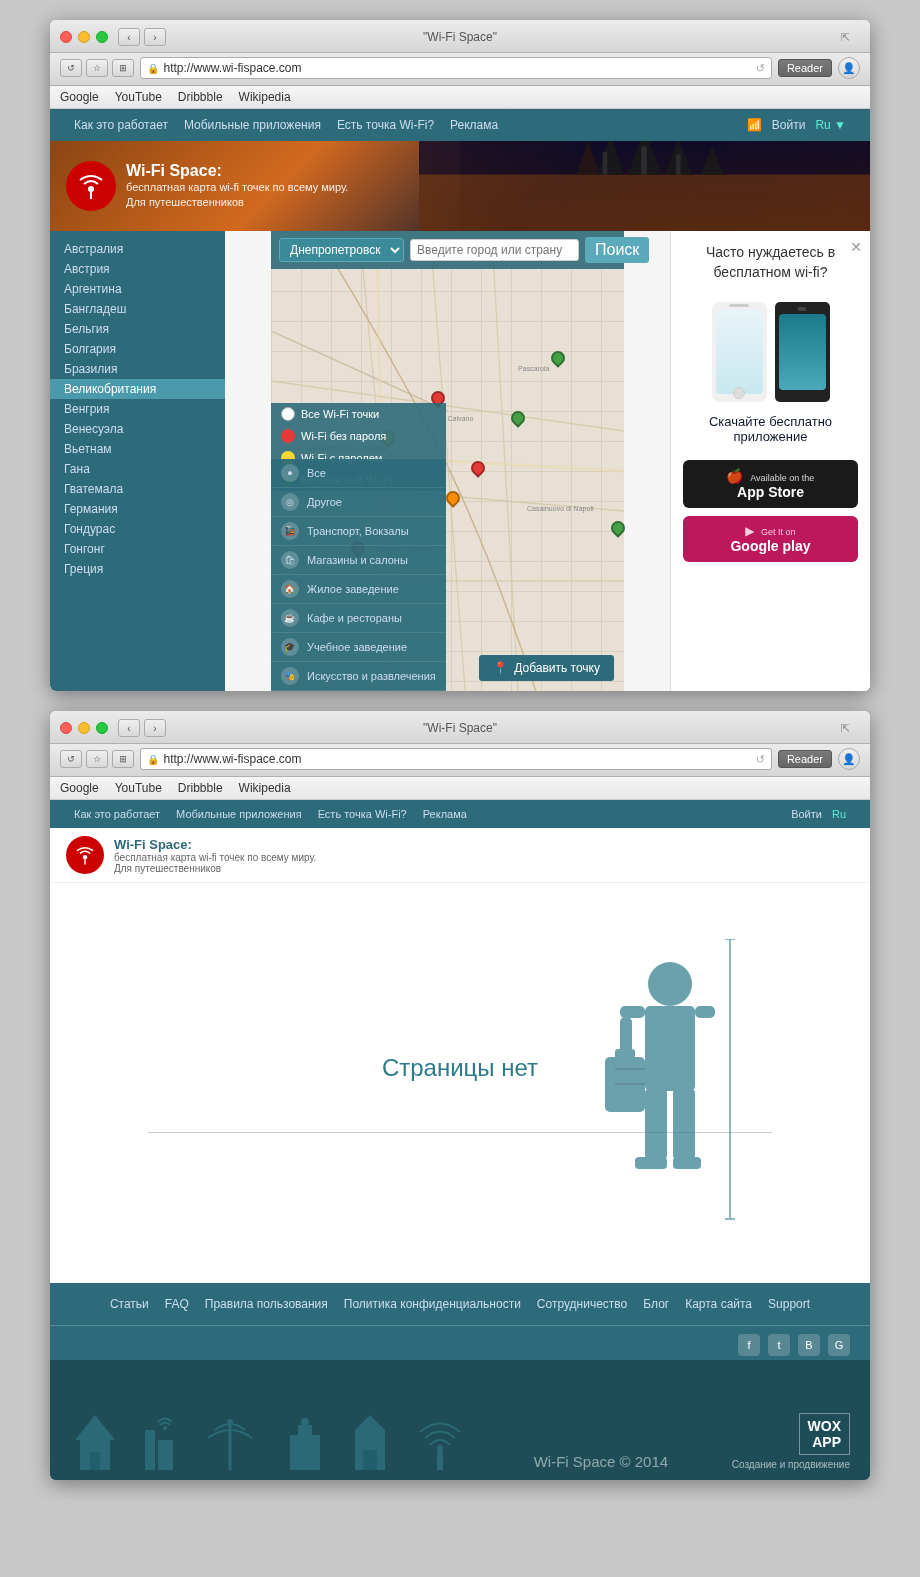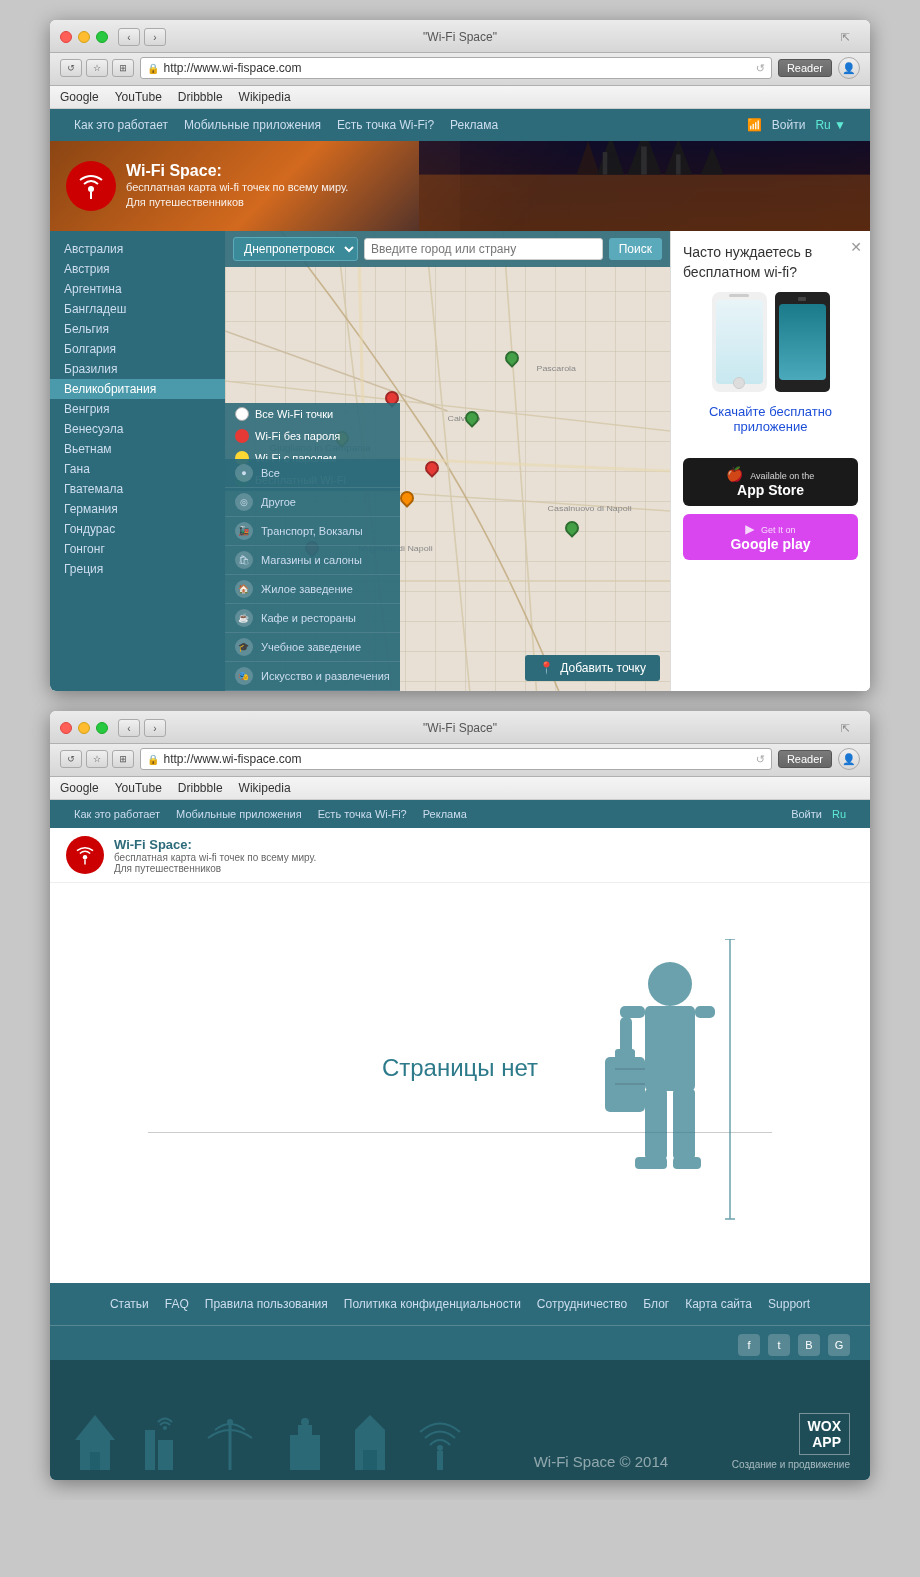--- a/index.html
+++ b/index.html
@@ -154,20 +154,21 @@
       flex-shrink: 0;
     }
     .logo-text { color: #fff; }
     .logo-title { font-size: 16px; font-weight: bold; }
     .logo-sub { font-size: 11px; line-height: 1.4; opacity: 0.9; }
 
     
     .site-main {
       display: flex;
       background: #f5f5f5;
+      gap: 46px;
     }
 
     
     .country-list {
       width: 175px;
       background: #2d6b7a;
       padding: 8px 0;
       flex-shrink: 0;
     }
     .country-item {
@@ -223,21 +224,21 @@
       padding: 3px 6px;
       font-size: 12px;
       border: 1px solid #ccc;
       border-radius: 3px;
     }
     .map-search-btn {
       background: #5aaabb;
       color: #fff;
       border: none;
       padding: 4px 10px;
-      font-size: 12px;
+      font-size: 16px;
       border-radius: 3px;
       cursor: pointer;
     }
 
     
     .category-panel {
       position: absolute;
       left: 0;
       bottom: 0;
       width: 175px;
@@ -307,21 +308,22 @@
       top: 8px;
       right: 8px;
       cursor: pointer;
       color: #999;
       font-size: 14px;
     }
     .ad-title {
       font-size: 14px;
       color: #333;
       line-height: 1.4;
-      margin-bottom: 10px;
+      margin-bottom: 20px;
+      text-align: center;
     }
     .ad-phones {
       display: flex;
       justify-content: center;
       gap: 8px;
       margin-bottom: 12px;
     }
     .phone-img {
       width: 55px;
       height: 100px;
@@ -329,35 +331,35 @@
       background: #ddd;
       position: relative;
       overflow: hidden;
     }
     .phone-screen {
       position: absolute;
       top: 8px; left: 4px; right: 4px; bottom: 8px;
       background: #e8e8e8;
       border-radius: 4px;
     }
-    .ad-cta { font-size: 13px; color: #1d4ed8; margin-bottom: 24px; text-align: center; }
+    .ad-cta { font-size: 13px; color: #0f172a; margin-bottom: 16px; text-align: center; }
     .app-store-btn {
       display: block;
       background: #1a1a1a;
       color: #fff;
       border-radius: 6px;
       padding: 8px 10px;
       text-align: center;
       font-size: 11px;
       margin-bottom: 8px;
       cursor: pointer;
     }
     .google-play-btn {
       display: block;
-      background: #d946ef;
+      background: #be185d;
       color: #fff;
       border-radius: 6px;
       padding: 8px 10px;
       text-align: center;
       font-size: 11px;
       cursor: pointer;
     }
 
     
     .map-pin {

